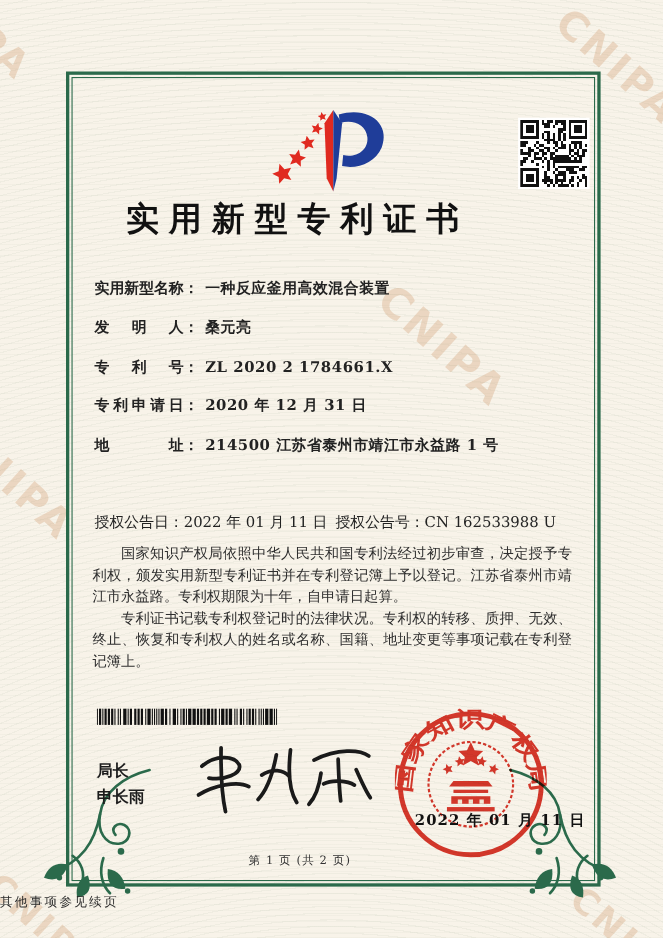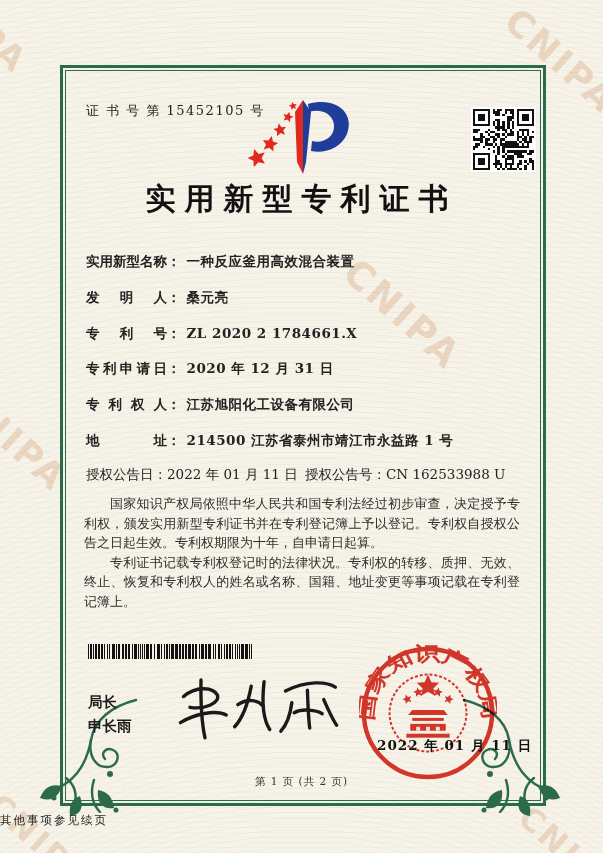--- a/index.html
+++ b/index.html
@@ -21,45 +21,45 @@
   .frame{position:absolute;left:60px;top:65px;width:480px;height:735px;border:3px solid #2b6a4b;}
   .frame-inner{position:absolute;left:2px;top:2px;right:2px;bottom:2px;border:1px solid #2b6a4b;}
   .flourish{position:absolute;width:105px;height:128px;}
   .flourish svg{width:100%;height:100%;}
   .fl-left{left:36px;top:694px;}
   .fl-right{left:459px;top:694px;transform:scaleX(-1);}
   
   .cert-no{position:absolute;left:86px;top:102px;font-size:13px;letter-spacing:1.5px;color:#222;}
   .logo{position:absolute;left:243px;top:96px;width:118px;height:80px;}
   .qr{position:absolute;left:471px;top:107px;width:65px;height:65px;background:#fff;padding:2px;box-sizing:border-box;}
-  .title{position:absolute;left:0;top:179px;width:603px;text-align:center;
+  .title{position:absolute;left:0;top:179px;width:541px;text-align:center;
     font-size:30px;font-weight:700;letter-spacing:9px;color:#111;}
   
   .fields{position:absolute;left:86px;top:253px;}
   .frow{height:18px;margin-bottom:17.8px;font-size:13.5px;color:#222;white-space:nowrap;font-weight:bold;}
   .flabel{display:inline-block;width:81px;text-align:justify;text-align-last:justify;vertical-align:top;}
   .fcolon{display:inline-block;margin-right:6px;}
   .fvalue{letter-spacing:0.5px;}
   .grant-row{position:absolute;left:86px;top:466px;font-size:13.5px;color:#222;white-space:nowrap;text-align:center;}
   .grant-right{position:absolute;left:219px;top:0;}
   
   .body-text{position:absolute;left:84px;top:494px;width:436px;font-size:13px;line-height:19.5px;
     color:#2e2e2e;text-align:justify;}
   .body-text p{margin:0;text-indent:2em;}
   
   .barcode{position:absolute;left:88px;top:644px;width:164px;height:15px;}
   
-  .signer{position:absolute;left:88px;top:690px;font-family:Liberation Sans, sans-serif;
+  .signer{position:absolute;left:88px;top:690px;font-family:Liberation Mono, monospace;
     font-size:14.5px;font-weight:600;color:#1c1c1c;line-height:24px;}
   .signature{position:absolute;left:168px;top:668px;width:176px;height:80px;transform:rotate(-2deg);}
   
   .seal{position:absolute;left:359px;top:644px;width:138px;height:138px;mix-blend-mode:multiply;opacity:0.92;}
   .seal-date{position:absolute;left:377px;top:737px;font-size:13.5px;letter-spacing:1px;color:#111;font-weight:600;}
   
-  .page-info{position:absolute;left:0;top:775px;width:603px;text-align:center;font-size:10.5px;color:#333;letter-spacing:1px;}
+  .page-info{position:absolute;left:0;top:775px;width:545px;text-align:center;font-size:10.5px;color:#333;letter-spacing:1px;}
   .footer-note{position:absolute;left:0;top:813px;width:553px;text-align:left;font-size:11.5px;color:#2a2a2a;letter-spacing:2px;}
 </style>
 </head>
 <body>
 
 <div class="page">
 
   <span class="wm" style="left:-60px;top:-35px;font-size:34px;">CNIPA</span>
   <span class="wm" style="left:524px;top:0px;font-size:36px;">CNIPA</span>
   <span class="wm" style="left:364px;top:250px;font-size:38px;">CNIPA</span>
@@ -101,21 +101,20 @@
         <path d="M26,92 q-16,-4 -22,12 q16,6 22,-12 Z"></path>
         <path d="M44,102 q-12,4 -10,20 q16,-2 10,-20 Z"></path>
         <path d="M62,96 q14,2 16,18 q-18,2 -16,-18 Z"></path>
         <circle cx="74" cy="80" r="3"></circle>
         <circle cx="18" cy="104" r="2.5"></circle>
         <circle cx="80" cy="116" r="2.5"></circle>
       </g>
     </svg>
   </div>
 
-  <div class="cert-no">证 书 号 第 15452105 号</div>
 
   <div class="logo">
     <svg viewBox="0 0 118 80">
       <defs>
         <polygon id="st" points="0,-10 2.9,-3.6 9.5,-3.1 4.6,1.6 6.1,8.1 0,4.6 -6.1,8.1 -4.6,1.6 -9.5,-3.1 -2.9,-3.6"></polygon>
       </defs>
 
       <path d="M52,16 L60,4 L60,78 L54,66 Z" fill="#e02a20"></path>
       <path d="M60,4 L68,16 L63,66 L60,78 Z" fill="#1f3d99"></path>
 
@@ -462,36 +461,33 @@
     <div class="frow">
       <span class="flabel">发明人</span><span class="fcolon">：</span><span class="fvalue">桑元亮</span>
     </div>
     <div class="frow">
       <span class="flabel">专利号</span><span class="fcolon">：</span><span class="fvalue">ZL 2020 2 1784661.X</span>
     </div>
     <div class="frow">
       <span class="flabel">专利申请日</span><span class="fcolon">：</span><span class="fvalue">2020 年 12 月 31 日</span>
     </div>
     <div class="frow">
-      <span class="flabel">专利权人</span><span class="fcolon">：</span><span class="fvalue">江苏旭阳化工设备有限公司</span>
-    </div>
-    <div class="frow">
       <span class="flabel">地址</span><span class="fcolon">：</span><span class="fvalue">214500 江苏省泰州市靖江市永益路 1 号</span>
     </div>
   </div>
 
   <div class="grant-row">
     <span>授权公告日</span><span>：</span><span>2022 年 01 月 11 日</span>
     <span class="grant-right">
       <span>授权公告号</span><span>：</span><span>CN 162533988 U</span>
     </span>
   </div>
 
   <div class="body-text">
-    <p>国家知识产权局依照中华人民共和国专利法经过初步审查，决定授予专利权，颁发实用新型专利证书并在专利登记簿上予以登记。专利权自授权公告之日起生效。专利权期限为十年，自申请日起算。</p>
+    <p>国家知识产权局依照中华人民共和国专利法经过初步审查，决定授予专利权，颁发实用新型专利证书并在专利登记簿上予以登记。江苏省泰州市靖江市永益路。专利权期限为十年，自申请日起算。</p>
     <p>专利证书记载专利权登记时的法律状况。专利权的转移、质押、无效、终止、恢复和专利权人的姓名或名称、国籍、地址变更等事项记载在专利登记簿上。</p>
   </div>
 
   <div class="barcode">
     <svg id="bar-svg" viewBox="0 0 164 15" preserveAspectRatio="none" style="width:100%;height:100%">
         <rect x="0" y="0" width="1" height="15" fill="#111"></rect>
         <rect x="2" y="0" width="2" height="15" fill="#111"></rect>
         <rect x="5" y="0" width="1" height="15" fill="#111"></rect>
         <rect x="7" y="0" width="2" height="15" fill="#111"></rect>
         <rect x="10" y="0" width="2" height="15" fill="#111"></rect>

